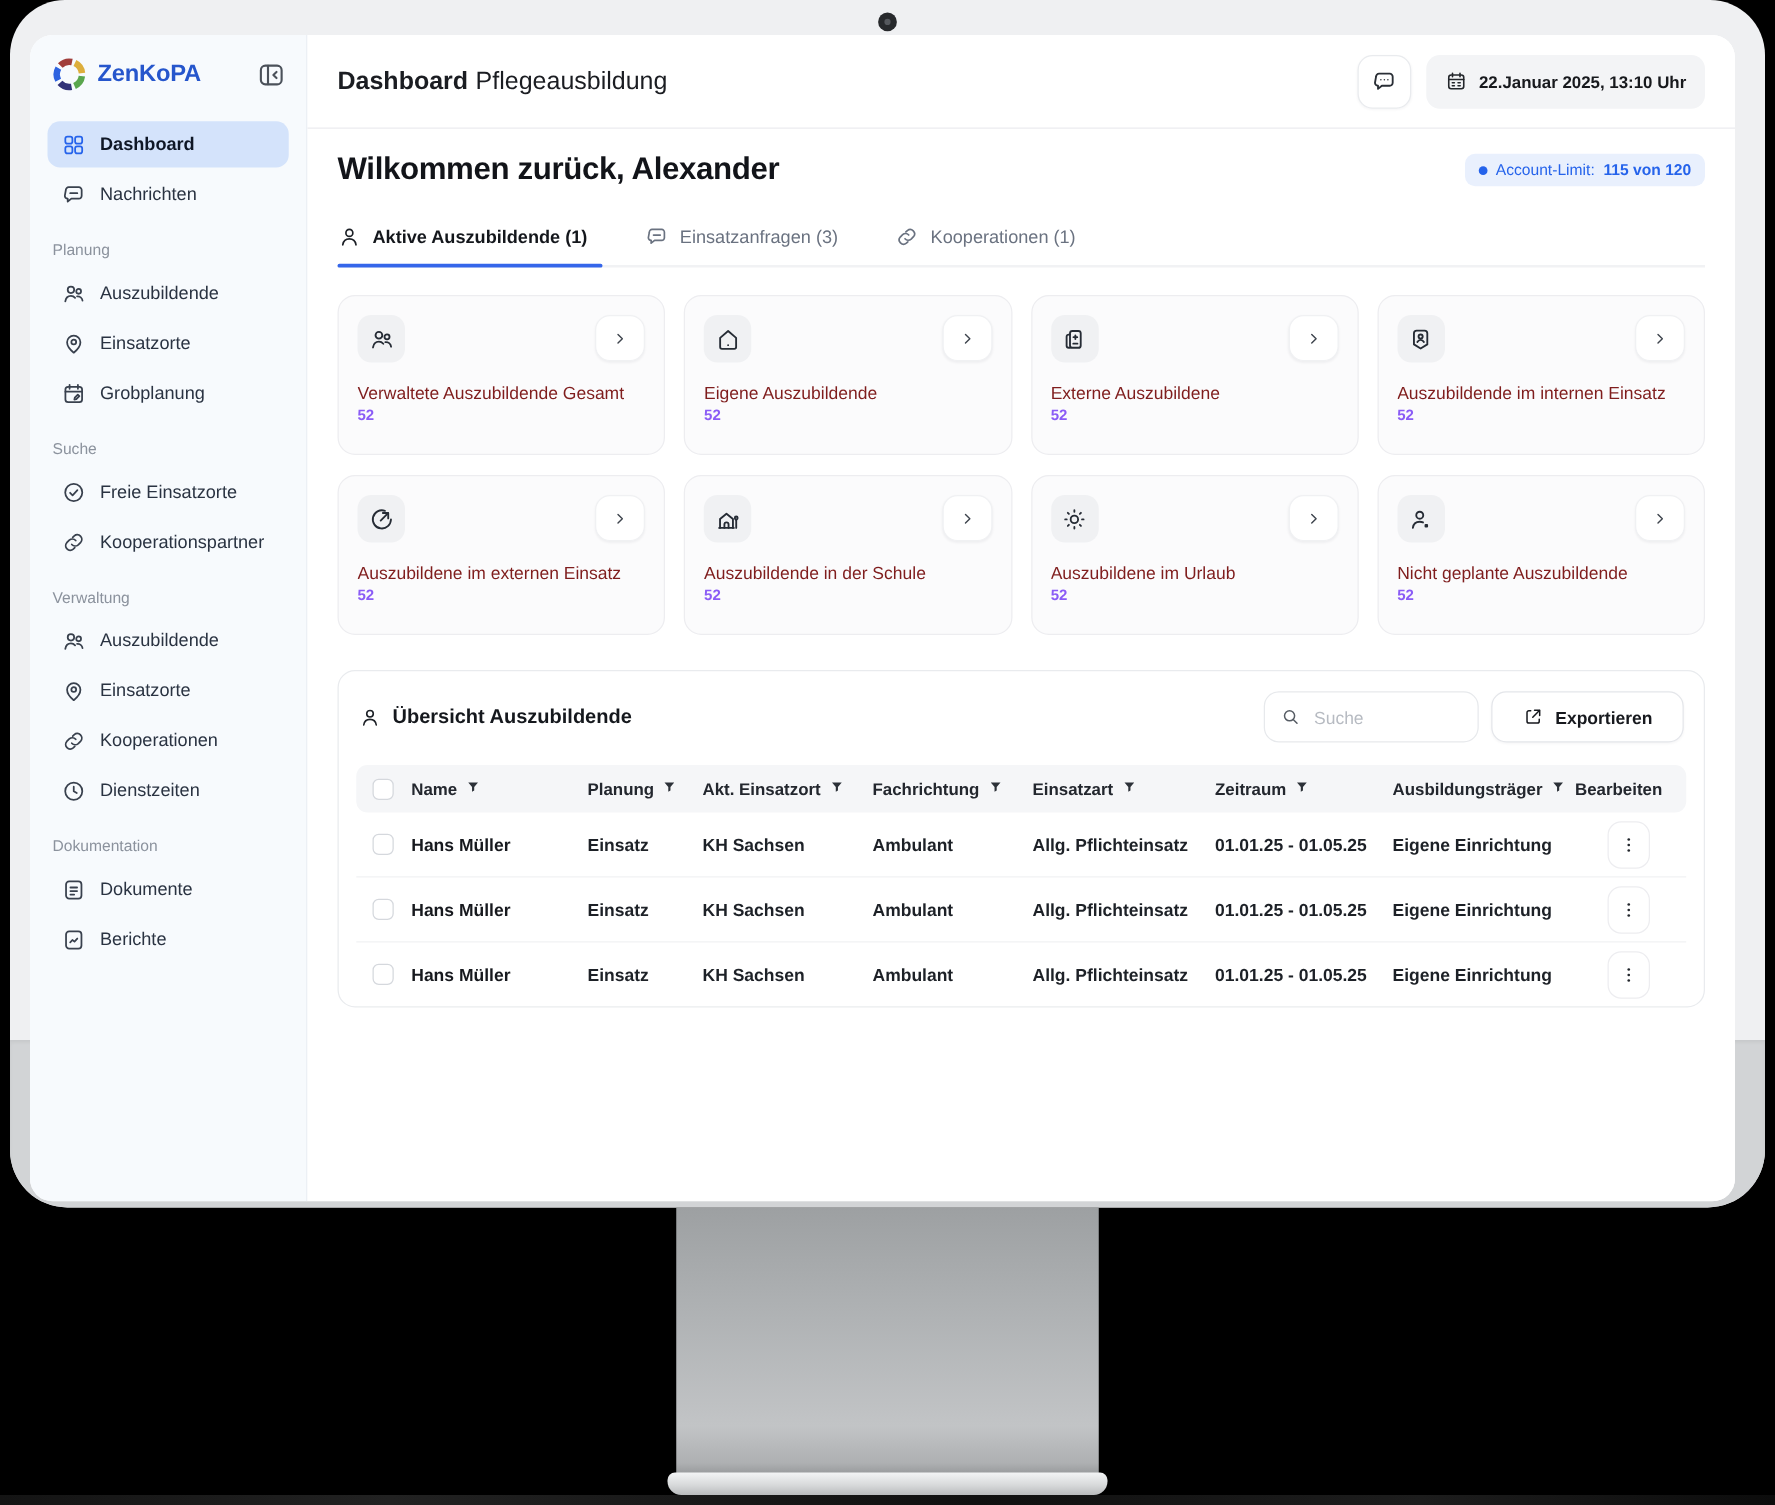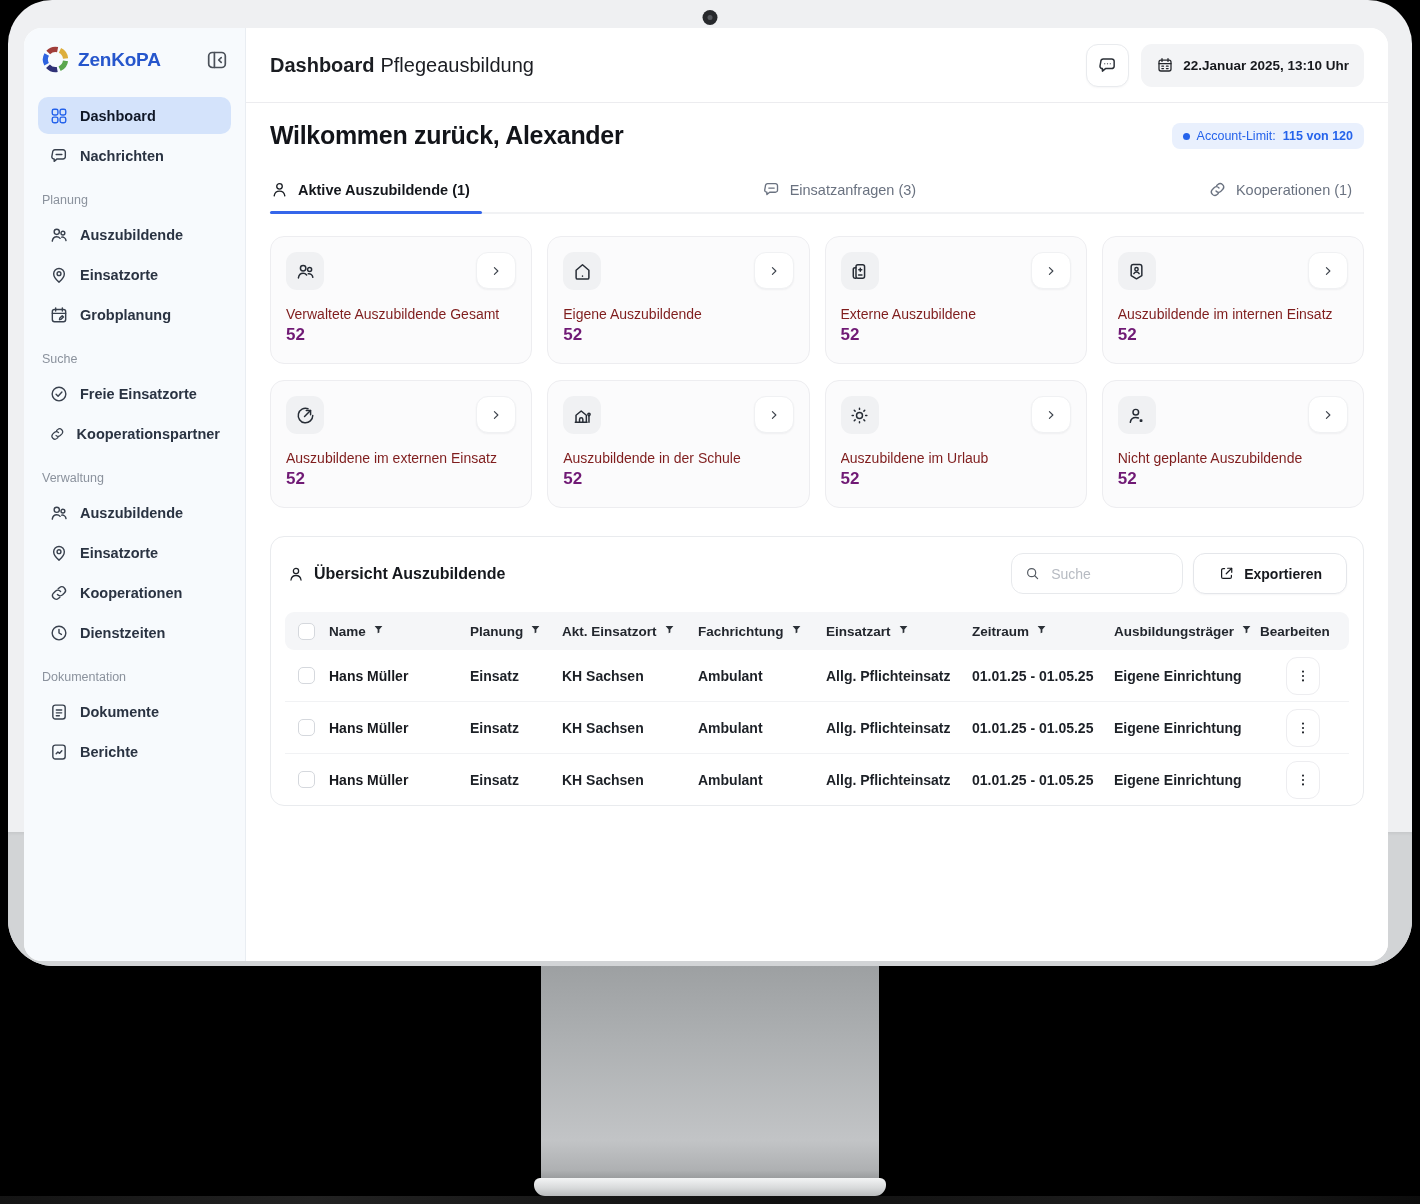--- a/index.html
+++ b/index.html
@@ -34,21 +34,21 @@
 
   
   .sidebar{width:222px;min-width:222px;background:#f7fafd;border-right:1px solid #e9edf2;
        padding:16px 14px;}
   .logo-row{display:flex;align-items:center;gap:9px;padding:2px 2px 0 4px;}
   .logo-mark{width:27px;height:27px;}
   .logo-text{font-size:19px;font-weight:800;color:#2656cc;letter-spacing:-.2px;}
   .collapse-btn{margin-left:auto;width:24px;height:24px;color:#4b515a;cursor:pointer;}
   .nav{margin-top:24px;}
   .nav-item{display:flex;align-items:center;gap:11px;height:37px;padding:0 11px;
-       border-radius:10px;font-size:14.5px;font-weight:700;color:#2a3342;cursor:pointer;margin-bottom:3px;}
+       border-radius:10px;font-size:14.5px;font-weight:400;color:#2a3342;cursor:pointer;margin-bottom:3px;}
   .nav-item .icon{width:20px;height:20px;color:#39414e;}
   .nav-item.active{background:#d4e3fb;color:#0f1726;font-weight:700;}
   .nav-item.active .icon{color:#2563eb;}
   .nav-section-label{font-size:12.5px;color:#8b929d;margin:19px 4px 9px;}
 
   
   .main{flex:1;display:flex;flex-direction:column;min-width:0;background:#fff;}
   .app-header{height:75px;min-height:75px;display:flex;align-items:center;
        padding:0 24px;border-bottom:1px solid #ececef;}
   .page-title{font-size:20px;color:#1b1d22;}
@@ -65,42 +65,42 @@
   .content{padding:17px 24px 0;flex:1;}
   .welcome-row{display:flex;align-items:flex-start;}
   .welcome-title{font-size:25px;font-weight:700;color:#121419;letter-spacing:-.3px;line-height:1.25;}
   .welcome-sub{margin-top:7px;font-size:14.5px;color:#3f4652;}
   .welcome-sub .em{font-weight:700;color:#23262c;text-decoration:underline;text-underline-offset:3px;}
   .account-pill{margin-left:auto;margin-top:3px;display:flex;align-items:center;gap:7px;
        background:#e9f0fd;border-radius:8px;padding:6px 11px;font-size:12.5px;color:#2563eb;white-space:nowrap;}
   .account-pill .dot{width:7px;height:7px;border-radius:50%;background:#2563eb;}
   .account-pill b{font-weight:700;}
 
-  .tabs{display:flex;gap:34px;margin-top:29px;border-bottom:2px solid #f1f2f4;justify-content:space-between;}
+  .tabs{display:flex;gap:34px;margin-top:29px;border-bottom:2px solid #f1f2f4;}
   .tab{display:flex;align-items:center;gap:9px;padding:0 12px 13px 0;font-size:14.5px;
        color:#6a7280;font-weight:500;position:relative;cursor:pointer;white-space:nowrap;}
   .tab .icon{width:19px;height:19px;color:#6a7280;}
   .tab.active{color:#14171c;font-weight:700;}
   .tab.active .icon{color:#1c2026;}
   .tab.active::after{content:"";position:absolute;left:0;right:0;bottom:-2px;height:3px;
        border-radius:3px;background:#3566ea;}
 
   .cards{margin-top:22px;display:grid;grid-template-columns:repeat(4,1fr);gap:16px 15px;}
   .stat-card{background:#fbfbfc;border:1px solid #ededf0;border-radius:14px;
        padding:15px 15px 17px;height:128px;}
   .stat-top{display:flex;justify-content:space-between;align-items:flex-start;}
   .tile{width:38px;height:38px;border-radius:11px;background:#f0f1f3;
        display:flex;align-items:center;justify-content:center;color:#262c35;}
   .tile .icon{width:21px;height:21px;}
   .chev{width:40px;height:37px;border:1px solid #f0f1f3;border-radius:12px;background:#fff;
        display:flex;align-items:center;justify-content:center;color:#3e444d;cursor:pointer;
        box-shadow:0 1px 2px rgba(16,24,40,.05);}
   .chev .icon{width:16px;height:16px;}
   .stat-label{margin-top:16px;font-size:14px;font-weight:500;color:#7f1d1d;white-space:nowrap;overflow:hidden;}
-  .stat-value{margin-top:3px;font-size:17px;font-weight:800;color:#701a75;}
+  .stat-value{margin-top:3px;font-size:12px;font-weight:800;color:#8b5cf6;}
 
   .table-card{margin-top:28px;border:1px solid #e9ebee;border-radius:14px;
        padding:16px 14px 0;height:270px;overflow:hidden;}
   .table-head{display:flex;align-items:center;padding:0 2px;}
   .table-title{display:flex;align-items:center;gap:9px;font-size:16px;font-weight:700;color:#15181d;}
   .table-title .icon{width:18px;height:18px;color:#1d2127;}
   .table-actions{margin-left:auto;display:flex;gap:10px;}
   .search-box{width:172px;height:41px;border:1px solid #e7e9ec;border-radius:12px;
        display:flex;align-items:center;gap:8px;padding:0 12px;color:#565c64;background:#fff;}
   .search-box .icon{width:17px;height:17px;flex:none;}

